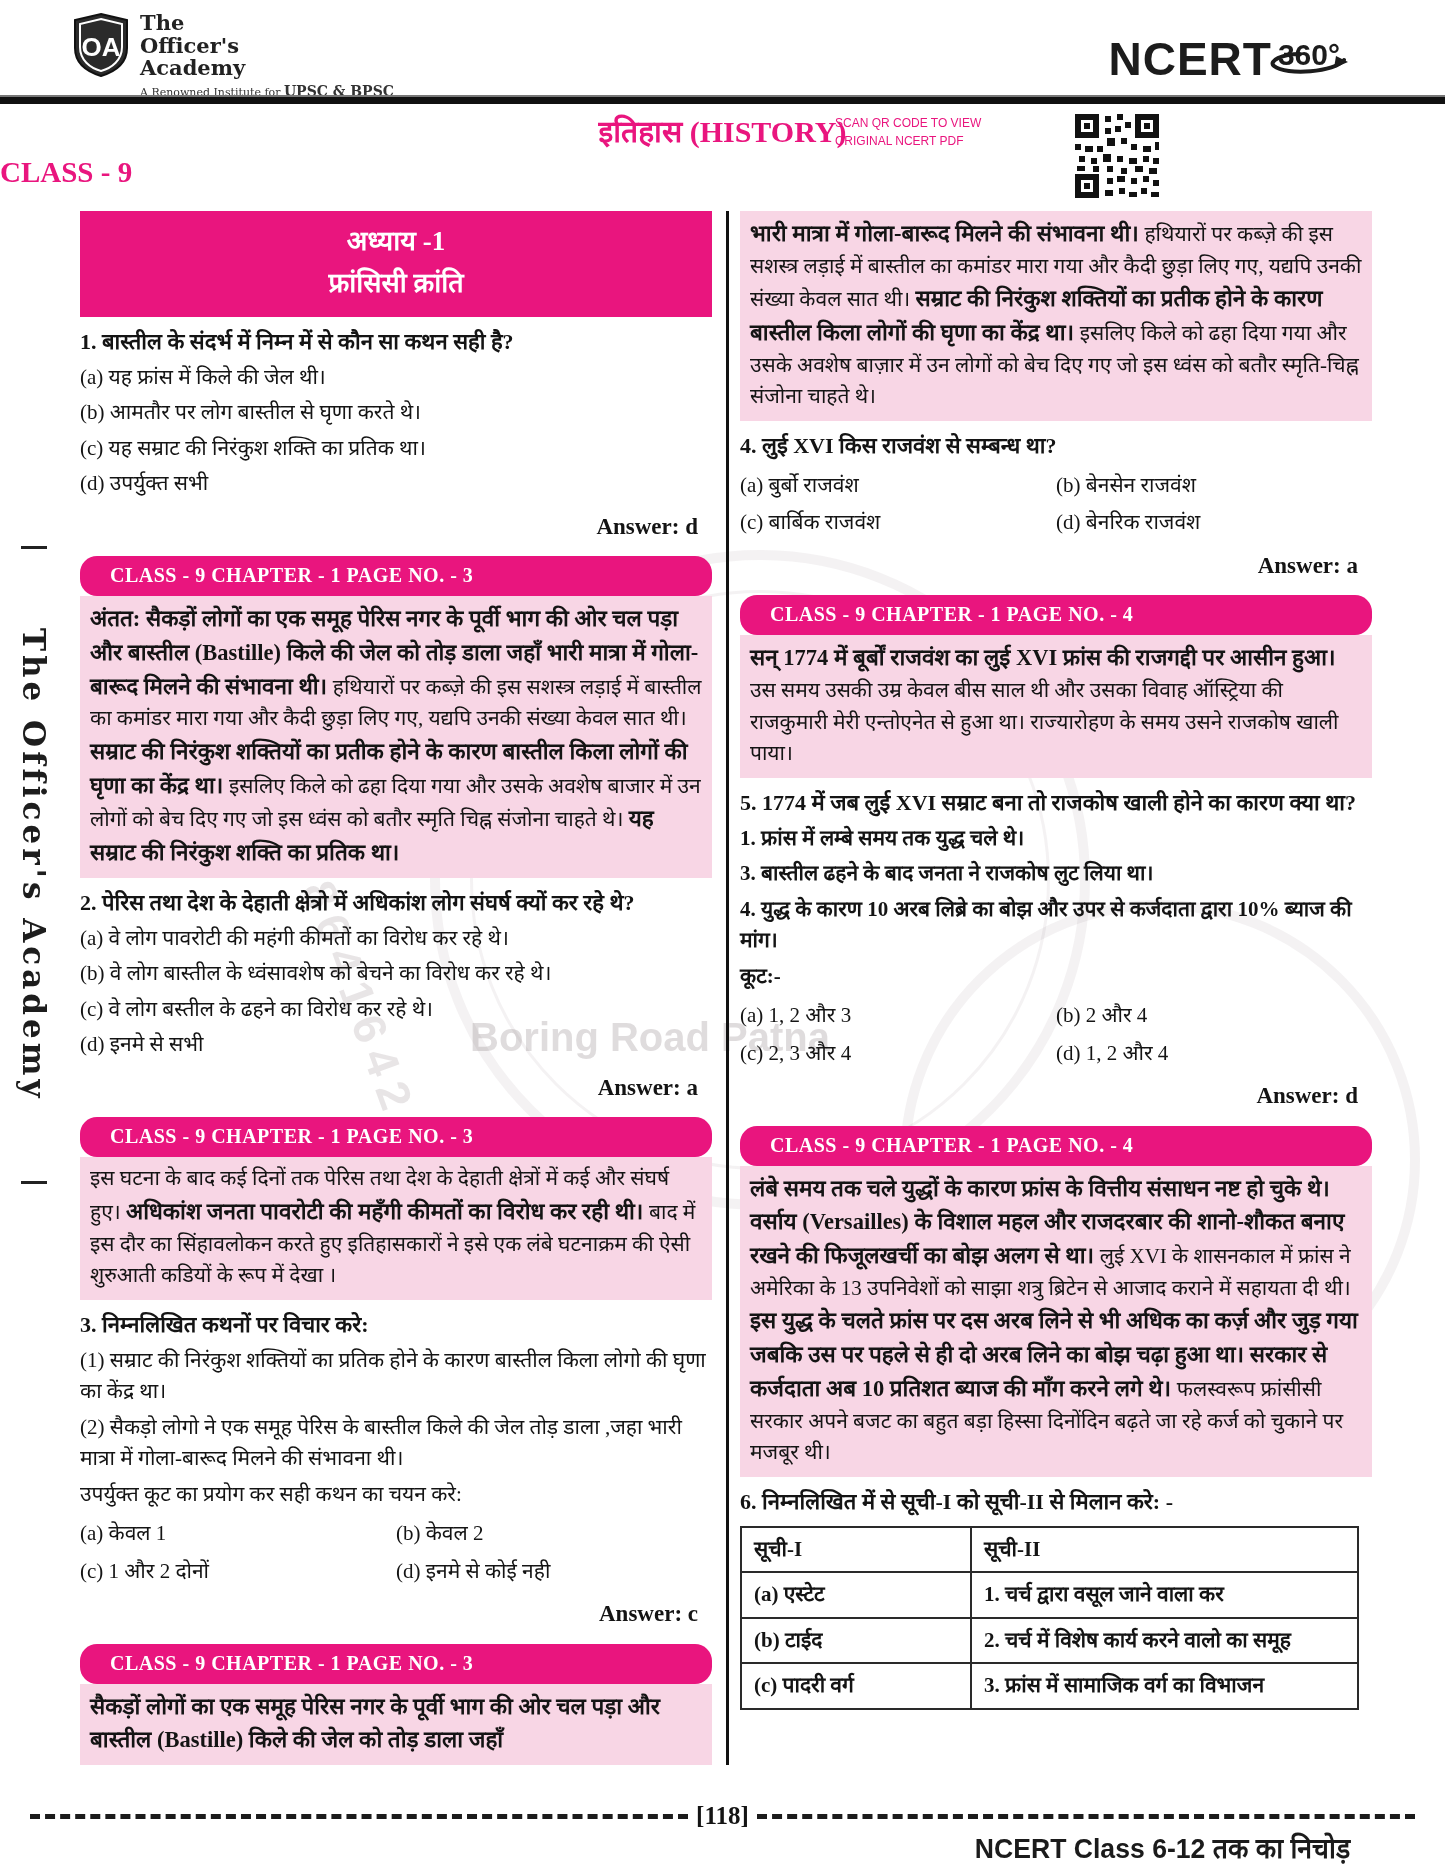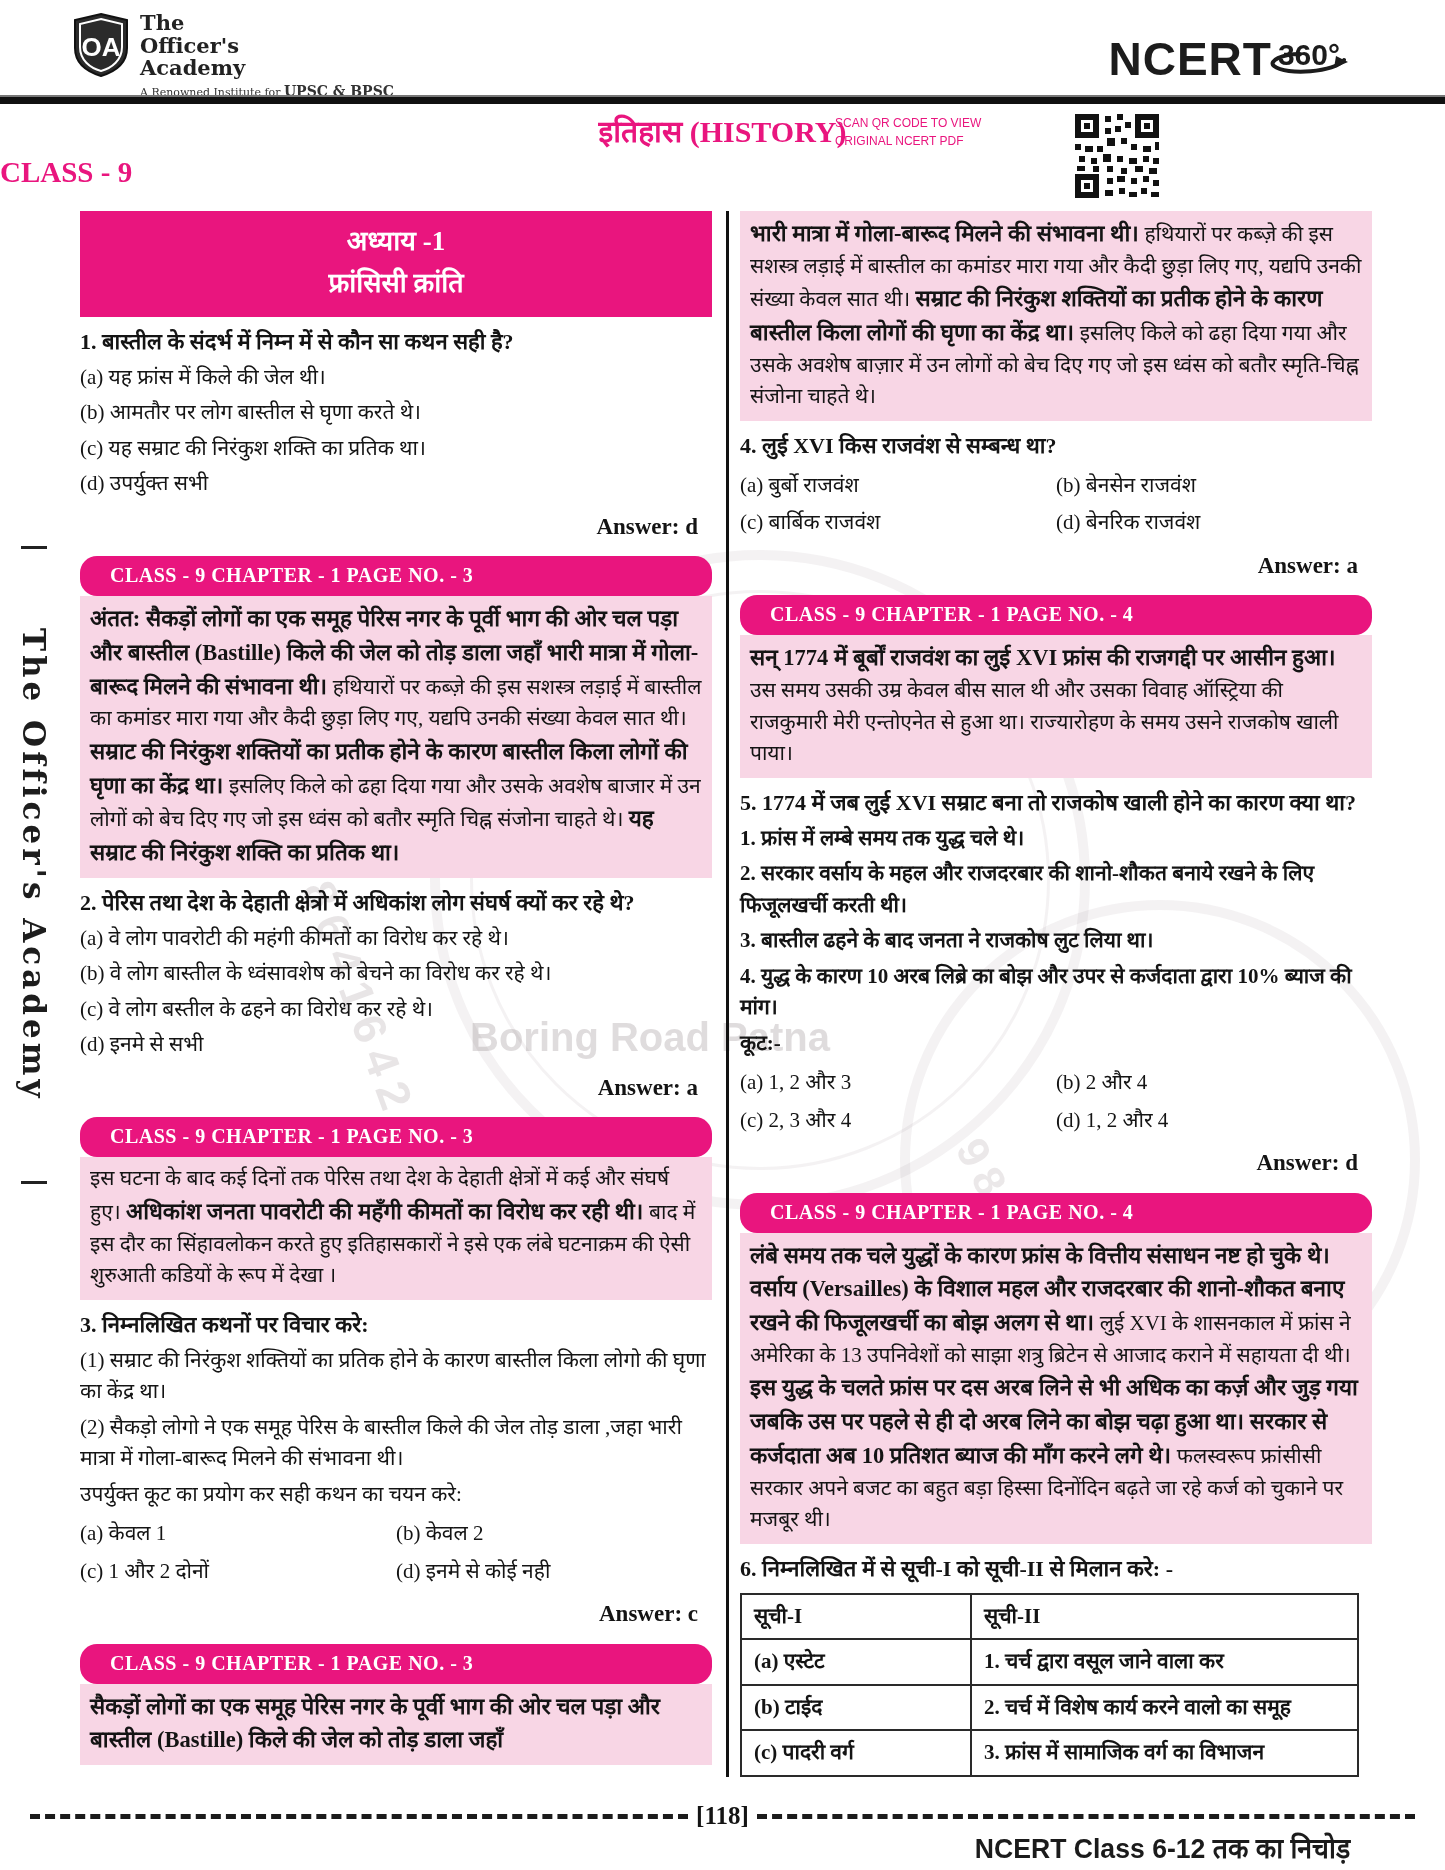--- a/index.html
+++ b/index.html
@@ -244,21 +244,20 @@
       <div class="answer">Answer: a</div>
 
       <div class="banner">CLASS - 9 CHAPTER - 1 PAGE NO. - 4</div>
       <div class="hl">
         <span class="b">सन् 1774 में बूर्बों राजवंश का लुई XVI फ्रांस की राजगद्दी पर आसीन हुआ। </span><br>
         <span>उस समय उसकी उम्र केवल बीस साल थी और उसका विवाह ऑस्ट्रिया की राजकुमारी मेरी एन्तोएनेत से हुआ था। राज्यारोहण के समय उसने राजकोष खाली पाया।</span>
       </div>
 
       <div class="q-title">5. 1774 में जब लुई XVI सम्राट बना तो राजकोष खाली होने का कारण क्या था?</div>
       <div class="statement b">1. फ्रांस में लम्बे समय तक युद्ध चले थे।</div>
-      <div class="statement b">2. सरकार वर्साय के महल और राजदरबार की शानो-शौकत बनाये रखने के लिए फिजूलखर्ची करती थी।</div>
       <div class="statement b">3. बास्तील ढहने के बाद जनता ने राजकोष लुट लिया था।</div>
       <div class="statement b">4. युद्ध के कारण 10 अरब लिब्रे का बोझ और उपर से कर्जदाता द्वारा 10% ब्याज की मांग।</div>
       <div class="statement b">कूट:-</div>
       <div class="opts-grid">
         <div class="opt">(a) 1, 2 और 3</div>
         <div class="opt">(b) 2 और 4</div>
         <div class="opt">(c) 2, 3 और 4</div>
         <div class="opt">(d) 1, 2 और 4</div>
       </div>
       <div class="answer">Answer: d</div>

